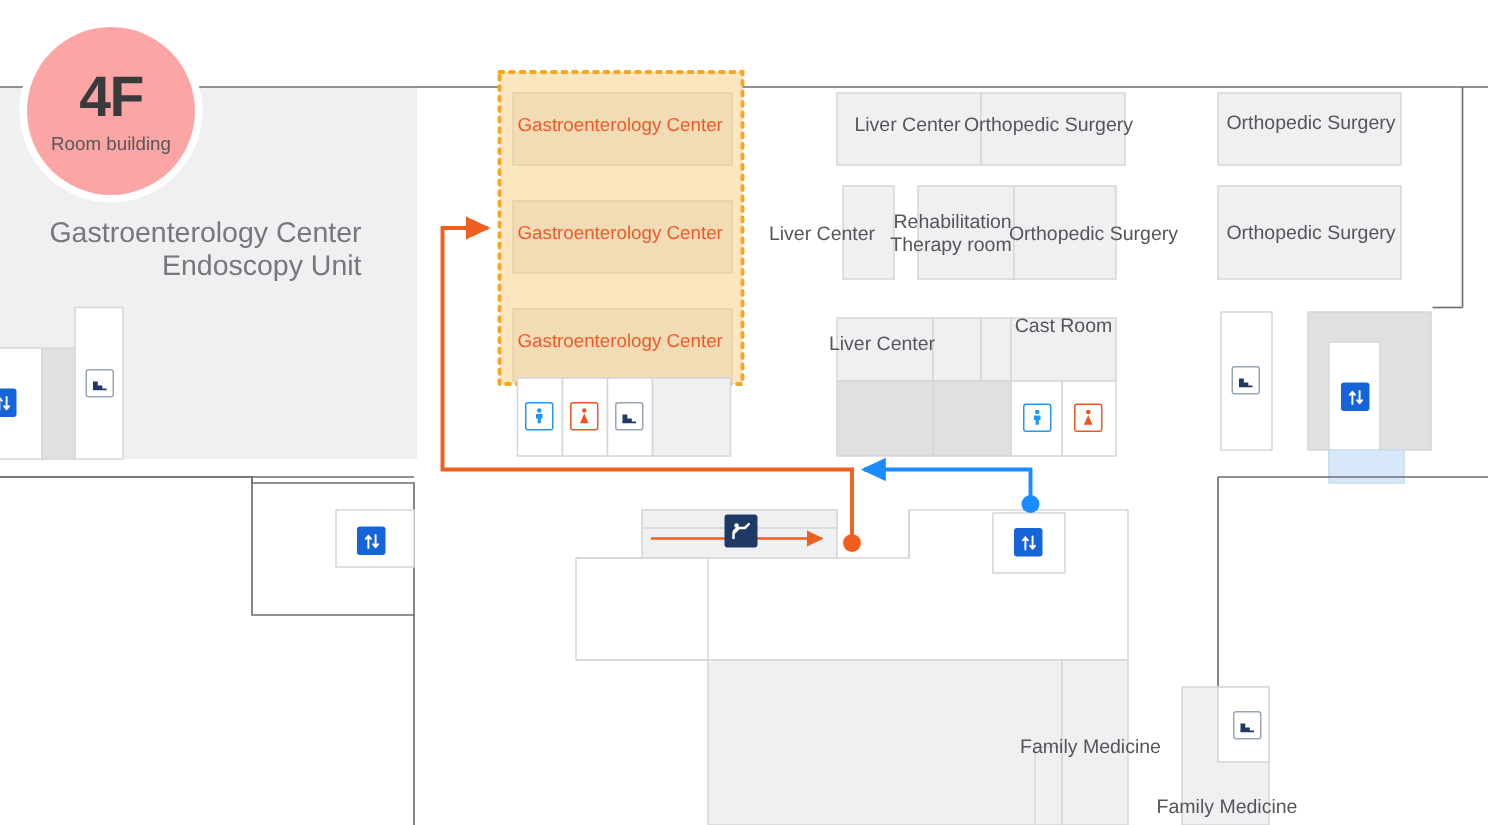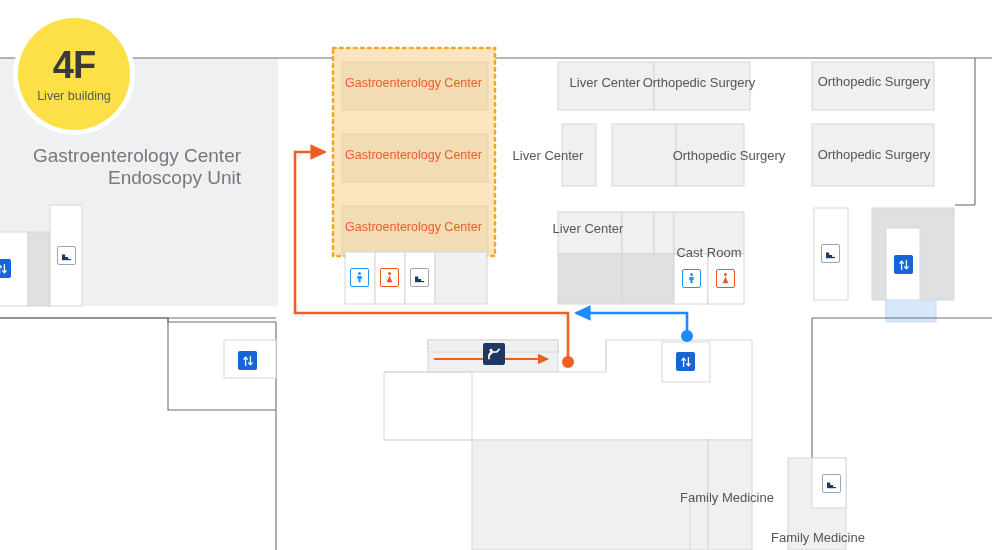--- a/index.html
+++ b/index.html
@@ -39,21 +39,21 @@
   .lbl.hi    { color: #f05a28; font-size: 12.5px; }
 
   
   #floor-badge {
     position: absolute;
     left: 18px;
     top: 18px;
     width: 112px;
     height: 112px;
     border-radius: 50%;
-    background: #fde047;
+    background: #fca5a5;
     box-shadow: 0 0 0 5px #ffffff;
     display: flex;
     flex-direction: column;
     align-items: center;
     justify-content: center;
   }
   #floor-badge .fnum {
     font-size: 38px;
     font-weight: bold;
     color: #3a3a3c;
@@ -207,40 +207,42 @@
     </g>
 
     <g>
       <path d="M 687,336 L 687,313 L 576,313" fill="none" stroke="#1a8cff" stroke-width="2.6" stroke-linejoin="miter" marker-end="url(#arrowBlue)"></path>
       <circle cx="687" cy="336" r="6" fill="#1a8cff"></circle>
     </g>
   </svg>
 
   <div id="floor-badge">
     <div class="fnum">4F</div>
-    <div class="fsub">Liver building</div>
+    <div class="fsub">Room building</div>
   </div>
 
   <div class="lbl big ctr" style="left:137px; top:145px;">Gastroenterology Center
 Endoscopy Unit</div>
 
   <div class="lbl hi" style="left:345px; top:76px;">Gastroenterology Center</div>
   <div class="lbl hi" style="left:345px; top:148px;">Gastroenterology Center</div>
   <div class="lbl hi" style="left:345px; top:220px;">Gastroenterology Center</div>
 
   <div class="lbl room ctr" style="left:605px; top:75px;">Liver Center</div>
   <div class="lbl room ctr" style="left:699px; top:75px;">Orthopedic Surgery</div>
   <div class="lbl room ctr" style="left:874px; top:74px;">Orthopedic Surgery</div>
 
   <div class="lbl room ctr" style="left:548px; top:148px;">Liver Center</div>
+  <div class="lbl room ctr" style="left:634px; top:140px;">Rehabilitation
+Therapy room</div>
   <div class="lbl room ctr" style="left:729px; top:148px;">Orthopedic Surgery</div>
   <div class="lbl room ctr" style="left:874px; top:147px;">Orthopedic Surgery</div>
 
   <div class="lbl room ctr" style="left:588px; top:221px;">Liver Center</div>
-  <div class="lbl room ctr" style="left:709px; top:209px;margin-top:36px;">Cast Room</div>
+  <div class="lbl room ctr" style="left:709px; top:209px;">Cast Room</div>
 
   <div class="lbl room ctr" style="left:727px; top:490px;">Family Medicine</div>
   <div class="lbl room ctr" style="left:818px; top:530px;">Family Medicine</div>
 
   <div class="icon-chip chip-elev" style="left:-8px; top:259px;">
     <svg width="14" height="14" viewBox="0 0 14 14">
       <path d="M4.6,11.4 L4.6,3.2 M4.6,3.2 L2.9,5.2 M4.6,3.2 L6.3,5.2
                M9.4,2.6 L9.4,10.8 M9.4,10.8 L7.7,8.8 M9.4,10.8 L11.1,8.8" stroke="#ffffff" stroke-width="1.3" fill="none" stroke-linecap="round"></path>
     </svg>
   </div>

